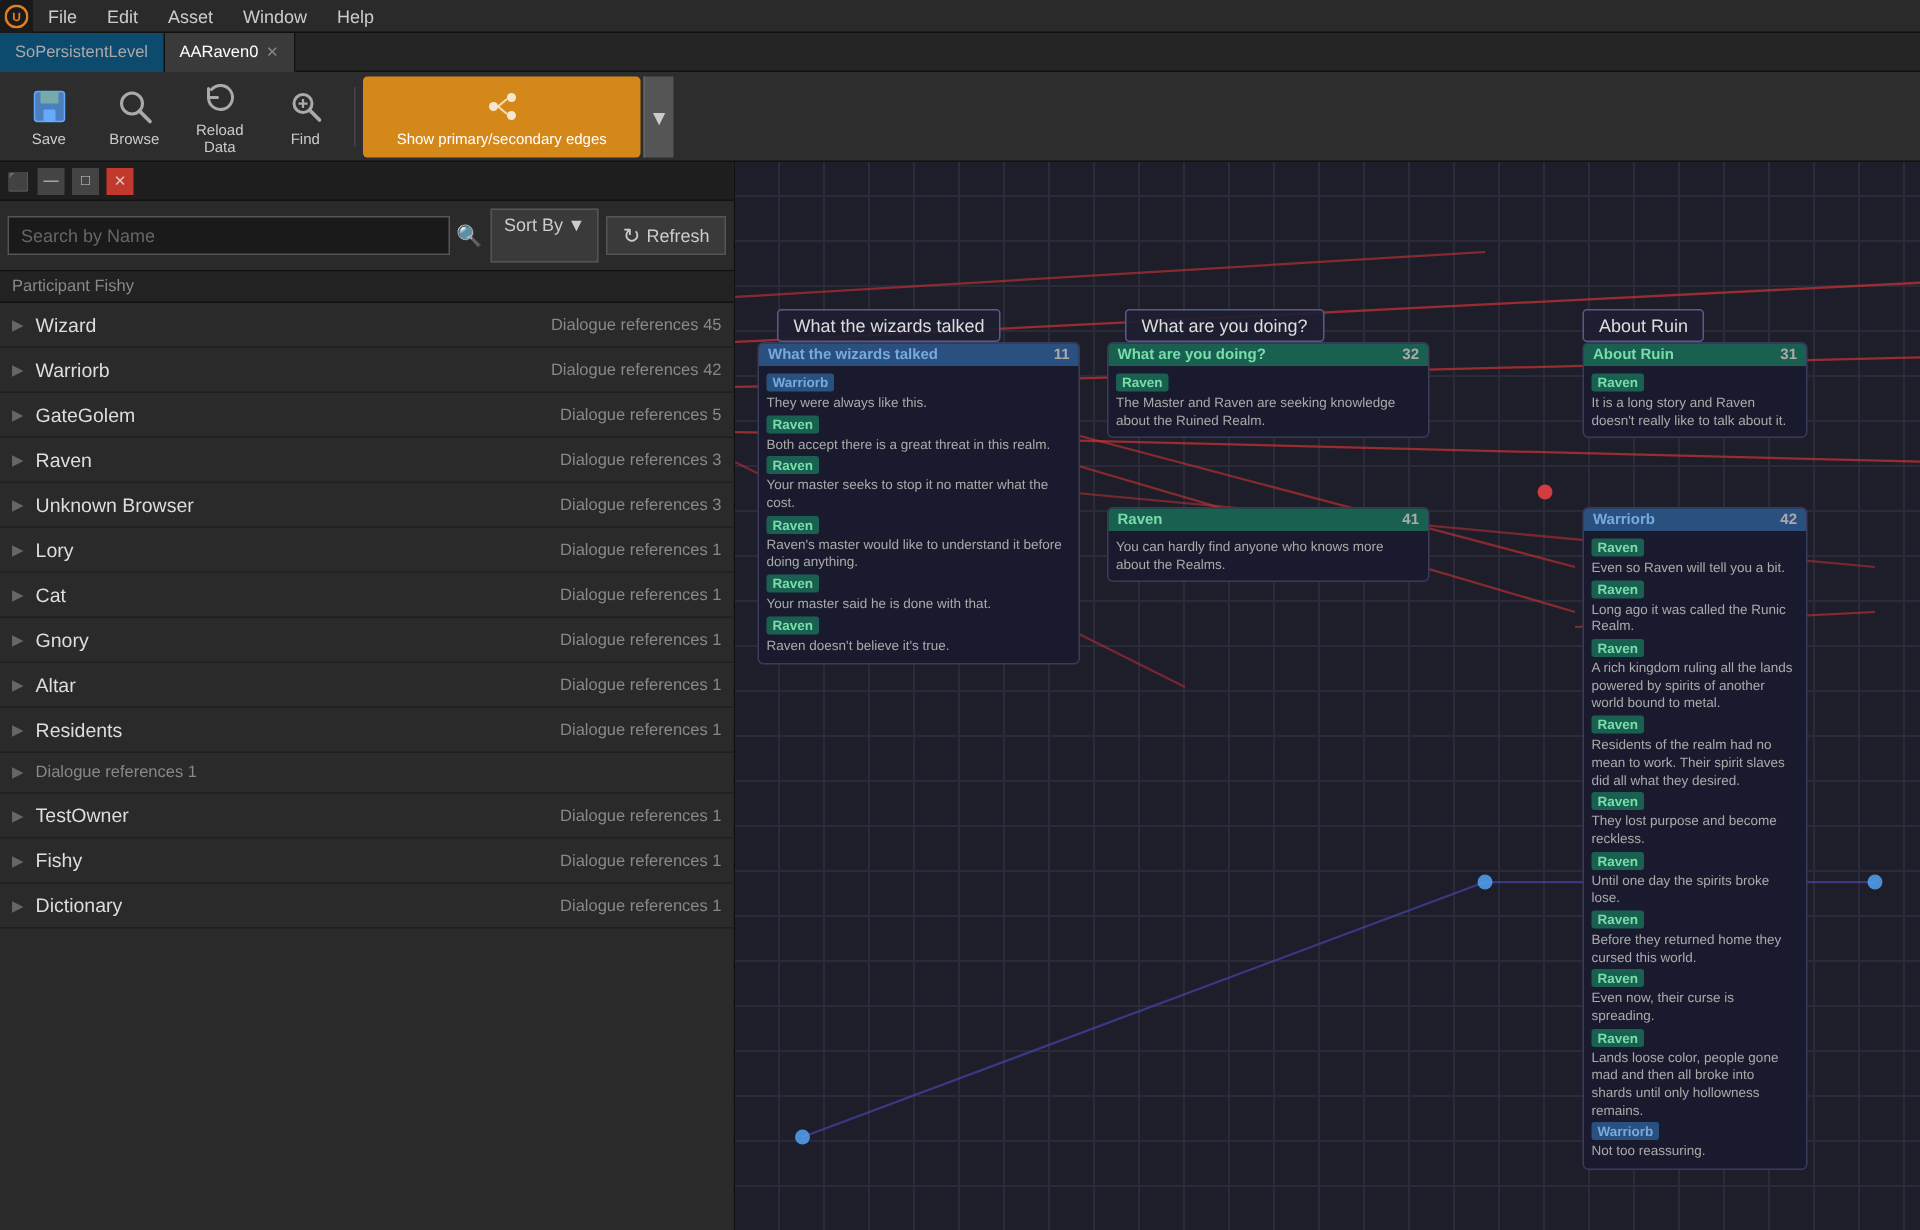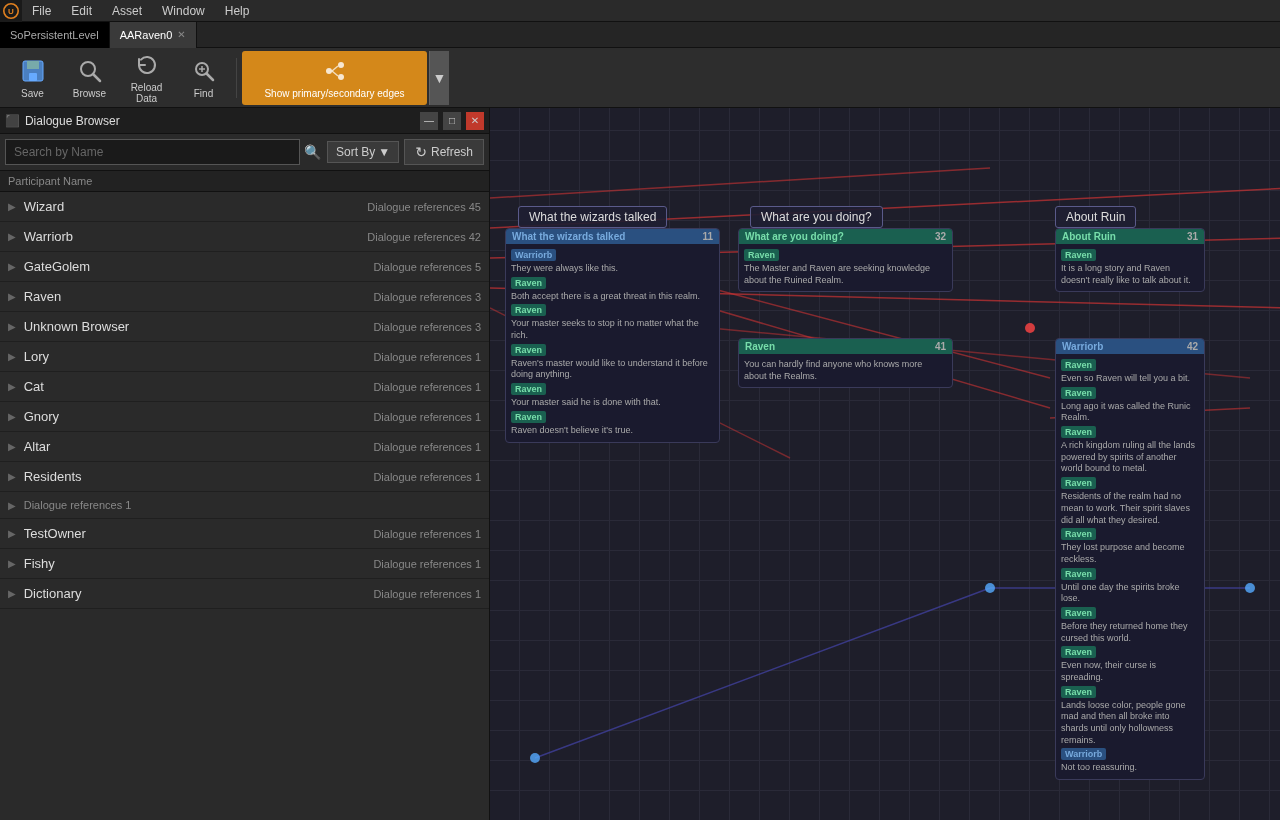--- a/index.html
+++ b/index.html
@@ -6,21 +6,21 @@
     body { width: 1280px; height: 820px; overflow: hidden; font-family: 'Segoe UI', Arial, sans-serif; font-size: 12px; background: #1a1a1a; color: #ccc; }
 
     
     .menu-bar { display: flex; align-items: center; background: #2a2a2a; height: 22px; border-bottom: 1px solid #111; }
     .menu-bar-logo { width: 22px; height: 22px; display: flex; align-items: center; justify-content: center; background: #1a1a1a; }
     .menu-bar-logo svg { width: 16px; height: 16px; }
     .menu-item { padding: 2px 10px; color: #ccc; font-size: 12px; cursor: pointer; }
 
     
     .tab-bar { display: flex; align-items: center; background: #252525; height: 26px; border-bottom: 1px solid #111; }
-    .tab { display: flex; align-items: center; padding: 0 10px; height: 26px; background: #000000; color: #aaa; font-size: 11px; border-right: 1px solid #111; cursor: pointer; gap: 5px; }
+    .tab { display: flex; align-items: center; padding: 0 10px; height: 26px; background: #0c4a6e; color: #aaa; font-size: 11px; border-right: 1px solid #111; cursor: pointer; gap: 5px; }
     .tab.active { background: #3a3a3a; color: #fff; }
     .tab-close { font-size: 10px; color: #888; cursor: pointer; }
 
     
     .toolbar { display: flex; align-items: center; background: #2d2d2d; height: 60px; border-bottom: 1px solid #111; padding: 0 5px; gap: 2px; }
     .toolbar-btn { display: flex; flex-direction: column; align-items: center; justify-content: center; width: 55px; height: 54px; background: transparent; border: none; color: #ccc; cursor: pointer; font-size: 10px; gap: 3px; border-radius: 2px; }
     .toolbar-btn svg { width: 28px; height: 28px; }
     .toolbar-btn-active { background: #d4881a !important; color: #fff; width: 185px; border-radius: 3px; }
     .toolbar-separator { width: 1px; height: 40px; background: #444; margin: 0 3px; }
     .toolbar-dropdown { width: 20px; height: 54px; display: flex; align-items: center; justify-content: center; background: #555; cursor: pointer; color: #ccc; font-size: 14px; border-left: 1px solid #666; }
@@ -36,21 +36,21 @@
     .db-titlebar { display: flex; align-items: center; background: #1e1e1e; height: 26px; padding: 0 5px; border-bottom: 1px solid #111; gap: 5px; }
     .db-titlebar-icon { color: #6af; font-size: 12px; }
     .db-titlebar-title { color: #ddd; font-size: 12px; flex: 1; }
     .db-titlebar-btn { width: 18px; height: 18px; display: flex; align-items: center; justify-content: center; background: #444; color: #ccc; font-size: 10px; cursor: pointer; border: none; }
     .db-titlebar-close { background: #c0392b; }
 
     .db-toolbar { display: flex; align-items: center; padding: 5px; gap: 5px; border-bottom: 1px solid #111; }
     .db-search { flex: 1; background: #1a1a1a; border: 1px solid #555; color: #ccc; padding: 3px 8px; font-size: 12px; height: 26px; }
     .db-search::placeholder { color: #666; }
     .db-search-icon { color: #888; font-size: 14px; }
-    .db-sort-btn { background: #3a3a3a; border: 1px solid #555; color: #ccc; padding: 3px 8px; font-size: 12px; cursor: pointer; height: 22px; display: flex; gap: 3px; }
+    .db-sort-btn { background: #3a3a3a; border: 1px solid #555; color: #ccc; padding: 3px 8px; font-size: 12px; cursor: pointer; height: 36px; display: flex; gap: 3px; }
     .db-refresh-btn { background: #3a3a3a; border: 1px solid #555; color: #ccc; padding: 3px 10px; font-size: 12px; cursor: pointer; height: 26px; display: flex; align-items: center; gap: 4px; }
 
     .db-header { display: flex; padding: 4px 8px; background: #222; border-bottom: 1px solid #111; }
     .db-header-text { color: #888; font-size: 11px; }
 
     .db-list { flex: 1; overflow-y: auto; }
     .db-list::-webkit-scrollbar { width: 8px; }
     .db-list::-webkit-scrollbar-track { background: #1a1a1a; }
     .db-list::-webkit-scrollbar-thumb { background: #555; }
 
@@ -154,41 +154,40 @@
   <div class="toolbar-dropdown">▼</div>
 </div>
 
 <div class="main-layout">
 
   <div class="left-panel">
     <div class="dialogue-browser">
 
       <div class="db-titlebar">
         <span class="db-titlebar-icon">⬛</span>
-        <span class="db-titlebar-title">Dialogue Browser</span>
         <button class="db-titlebar-btn">—</button>
         <button class="db-titlebar-btn">□</button>
         <button class="db-titlebar-btn db-titlebar-close">✕</button>
       </div>
 
       <div class="db-toolbar">
         <input class="db-search" type="text" placeholder="Search by Name" style="">
         <span class="db-search-icon">🔍</span>
         <button class="db-sort-btn">
           <span>Sort By</span>
           <span>▼</span>
         </button>
         <button class="db-refresh-btn">
           <span style="font-size:14px;">↻</span>
           <span>Refresh</span>
         </button>
       </div>
 
       <div class="db-header">
-        <span class="db-header-text">Participant Name</span>
+        <span class="db-header-text">Participant Fishy</span>
       </div>
 
       <div class="db-list">
         <div class="db-item">
           <span class="db-item-arrow">▶</span>
           <span class="db-item-name">Wizard</span>
           <span class="db-item-refs">Dialogue references 45</span>
         </div>
         <div class="db-item">
           <span class="db-item-arrow">▶</span>
@@ -303,21 +302,21 @@
         <div class="node-line">
           <span class="node-header node-header-raven" style="padding:1px 4px; border-radius:2px; font-size:9px;">Raven</span>
         </div>
         <div class="node-line">
           <span class="node-text">Both accept there is a great threat in this realm.</span>
         </div>
         <div class="node-line">
           <span class="node-header node-header-raven" style="padding:1px 4px; border-radius:2px; font-size:9px;">Raven</span>
         </div>
         <div class="node-line">
-          <span class="node-text">Your master seeks to stop it no matter what the rich.</span>
+          <span class="node-text">Your master seeks to stop it no matter what the cost.</span>
         </div>
         <div class="node-line">
           <span class="node-header node-header-raven" style="padding:1px 4px; border-radius:2px; font-size:9px;">Raven</span>
         </div>
         <div class="node-line">
           <span class="node-text">Raven's master would like to understand it before doing anything.</span>
         </div>
         <div class="node-line">
           <span class="node-header node-header-raven" style="padding:1px 4px; border-radius:2px; font-size:9px;">Raven</span>
         </div>

